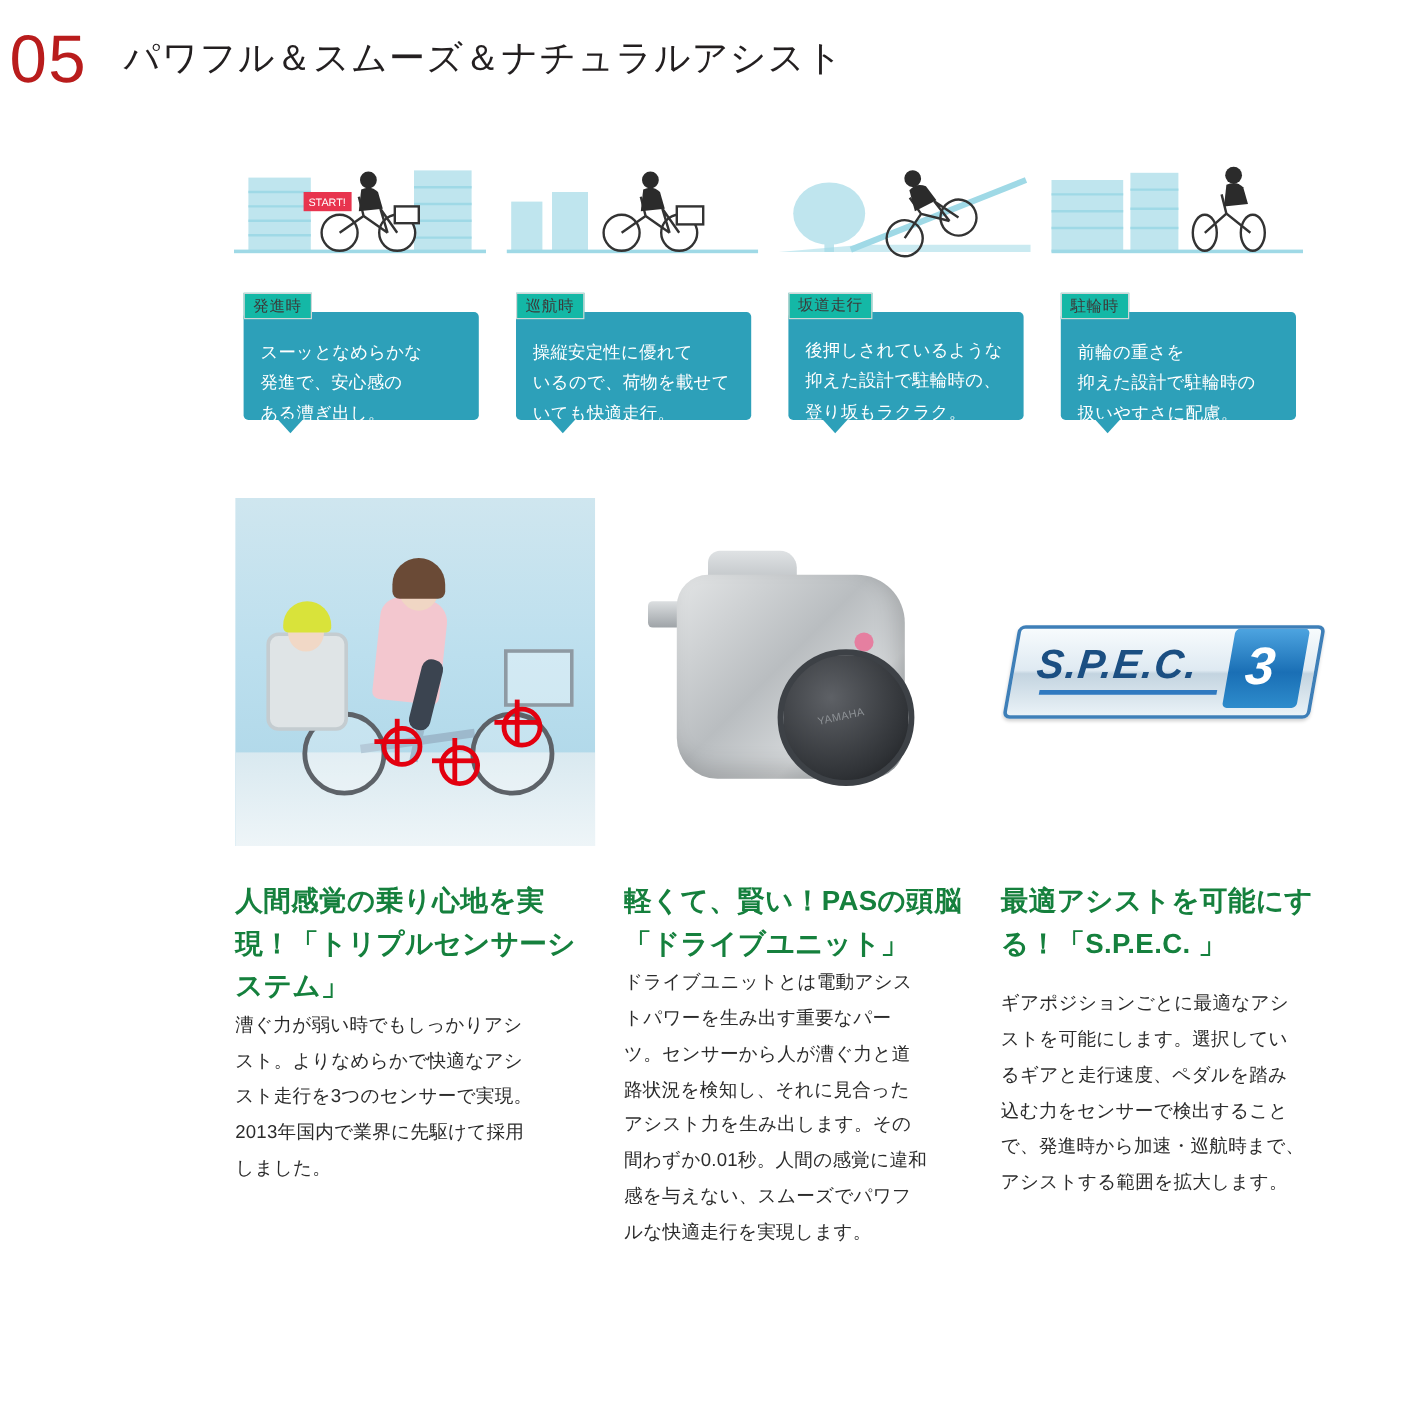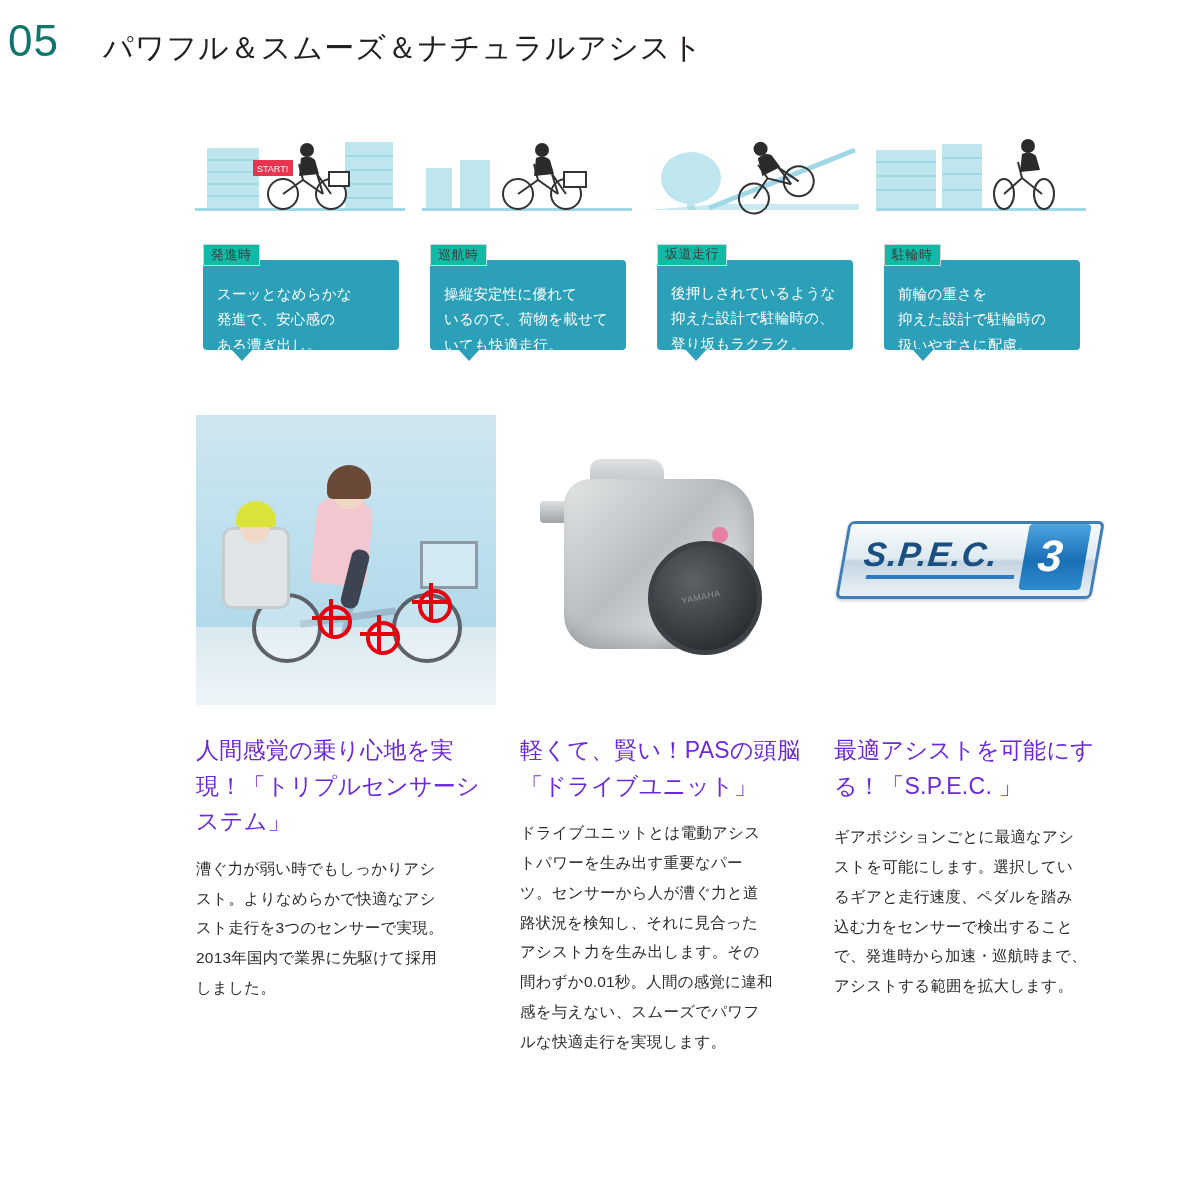--- a/index.html
+++ b/index.html
@@ -19,22 +19,22 @@
   
   .header {
     position: absolute;
     left: 0; top: 0;
     width: 1180px;
     height: 92px;
   }
   .header-number {
     position: absolute;
     left: 8px; top: 16px;
-    font-size: 44px;
-    color: #0f766e;
+    font-size: 56px;
+    color: #b91c1c;
     letter-spacing: 1px;
     font-weight: 400;
   }
   .header-title {
     position: absolute;
     left: 103px; top: 28px;
     font-size: 30px;
     color: #231f20;
     letter-spacing: 1px;
     white-space: nowrap;
@@ -128,27 +128,26 @@
     position: relative;
     width: 300px;
     height: 290px;
     overflow: hidden;
   }
   .col-0 .col-media { width: 300px; height: 290px; }
 
   .col-heading {
     margin-top: 28px;
     font-size: 23px;
-    font-weight: normal;
+    font-weight: bold;
     line-height: 1.55;
-    color: #6d28d9;
+    color: #15803d;
     letter-spacing: 0.3px;
   }
   .col-body {
-    margin-top: 14px;
     font-size: 15.5px;
     line-height: 1.92;
     color: #2b2b2b;
     letter-spacing: 0.2px;
     width: 254px;
   }
   .col-2 .col-heading { margin-top: 28px; }
   .col-2 .col-body { margin-top: 18px; }
 
   

